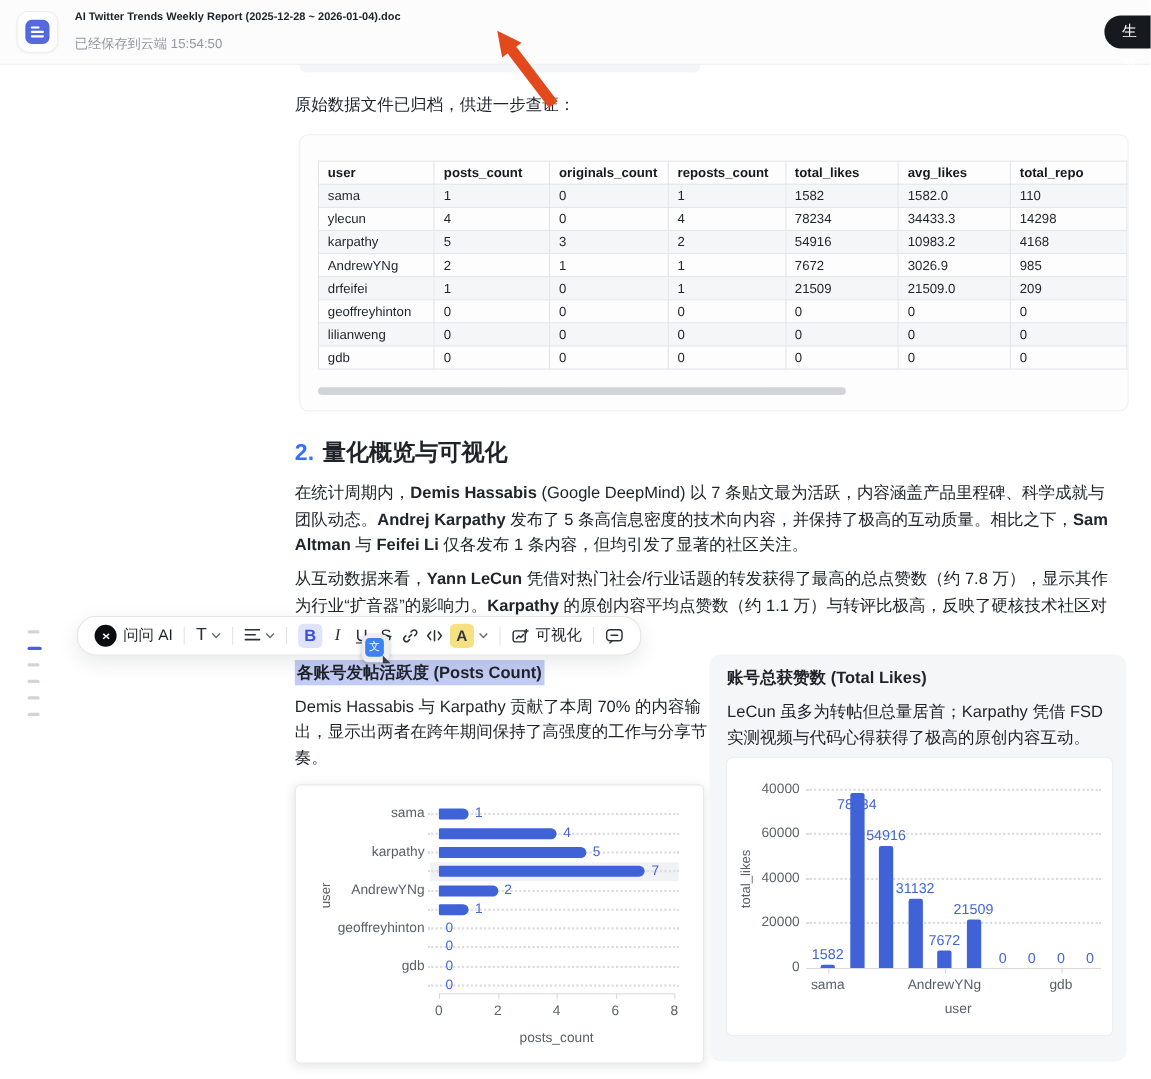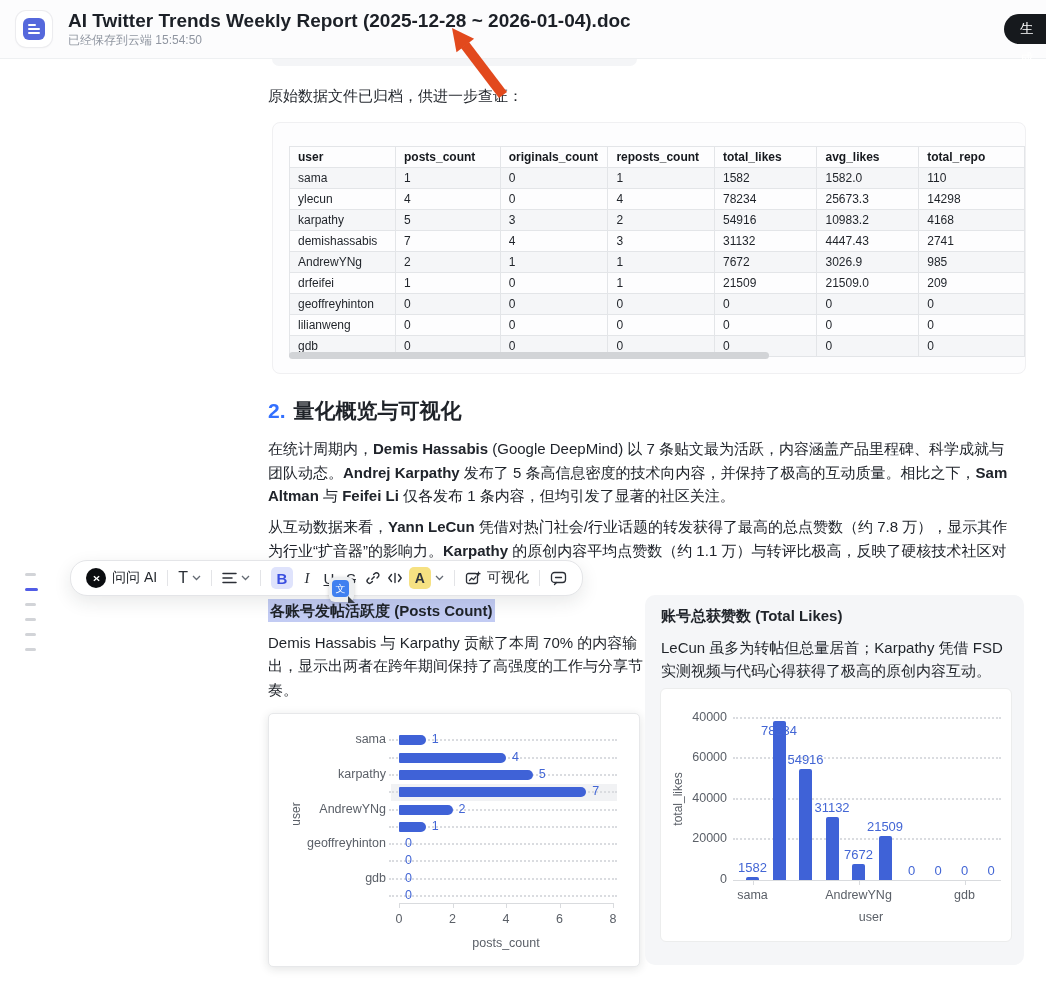--- a/index.html
+++ b/index.html
@@ -5,21 +5,21 @@
   html,body{margin:0;padding:0}
   body{width:1046px;height:981px;position:relative;background:#ffffff;
        font-family:"Liberation Sans","DejaVu Sans",sans-serif;color:#1f2329;overflow:hidden}
   
   .app-header{position:absolute;top:0;left:0;width:1046px;height:58px;background:#fcfcfd;
               border-bottom:1px solid #eef0f2;z-index:10}
   .doc-icon-outer{position:absolute;left:16px;top:11px;width:36px;height:36px;background:#fff;
                   border-radius:10px;box-shadow:0 0 0 1px #ececef,0 1px 3px rgba(0,0,0,.05)}
   .doc-icon-inner{position:absolute;left:7px;top:7px;width:22px;height:22px;background:#5568dc;border-radius:6px}
   .doc-icon-inner i{position:absolute;left:5px;height:2px;background:#fff;border-radius:1px}
-  .doc-title{position:absolute;left:68px;top:10px;font-size:19px;font-weight:600;color:#1c2027}
+  .doc-title{position:absolute;left:68px;top:10px;font-size:10px;font-weight:600;color:#1c2027}
   .doc-sub{position:absolute;left:68px;top:32px;font-size:12px;color:#9096a1}
   .gen-btn{position:absolute;left:1004px;top:14px;height:30px;min-width:56px;background:#16191d;color:#fff;
            border:none;border-radius:16px;font-size:13.5px;padding:0 16px;line-height:30px;text-align:left}
   
   .top-card-remnant{position:absolute;left:272px;top:59px;width:365px;height:7px;background:#f4f5f7;
                     border-radius:0 0 8px 8px;z-index:1}
   .red-arrow{position:absolute;left:440px;top:18px;z-index:40;pointer-events:none}
   
   .intro-p{position:absolute;left:268px;top:84px;width:745px;font-size:15px;line-height:23px}
   .table-card{position:absolute;left:272px;top:122px;width:752px;height:250px;background:#fdfdfe;
@@ -138,40 +138,31 @@
           <td>1582</td>
           <td>1582.0</td>
           <td>110</td>
         </tr>
         <tr>
           <td>ylecun</td>
           <td>4</td>
           <td>0</td>
           <td>4</td>
           <td>78234</td>
-          <td>25673.3</td>
+          <td>34433.3</td>
           <td>14298</td>
         </tr>
         <tr>
           <td>karpathy</td>
           <td>5</td>
           <td>3</td>
           <td>2</td>
           <td>54916</td>
           <td>10983.2</td>
           <td>4168</td>
-        </tr>
-        <tr>
-          <td>demishassabis</td>
-          <td>7</td>
-          <td>4</td>
-          <td>3</td>
-          <td>31132</td>
-          <td>4447.43</td>
-          <td>2741</td>
         </tr>
         <tr>
           <td>AndrewYNg</td>
           <td>2</td>
           <td>1</td>
           <td>1</td>
           <td>7672</td>
           <td>3026.9</td>
           <td>985</td>
         </tr>

